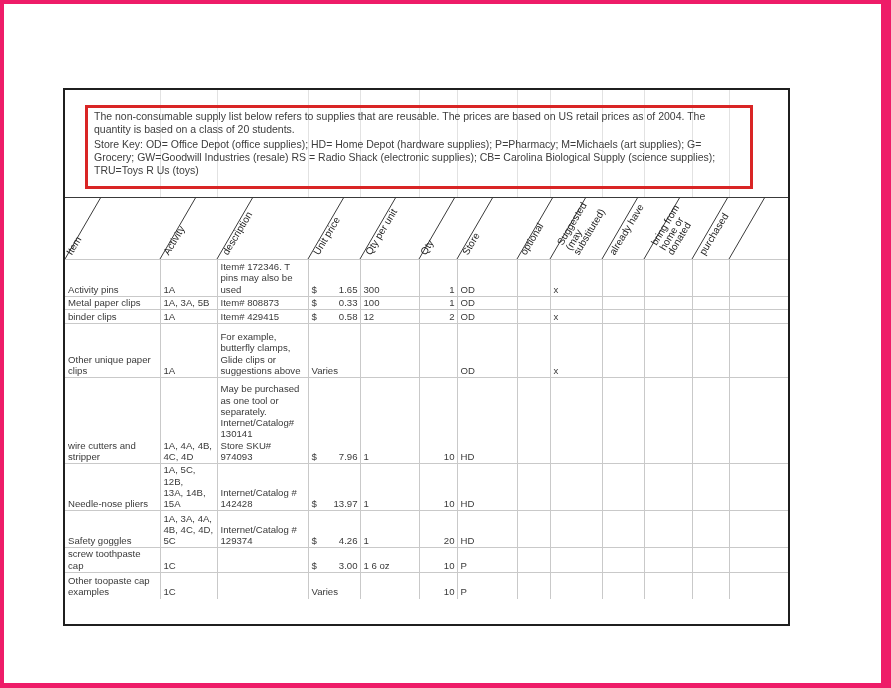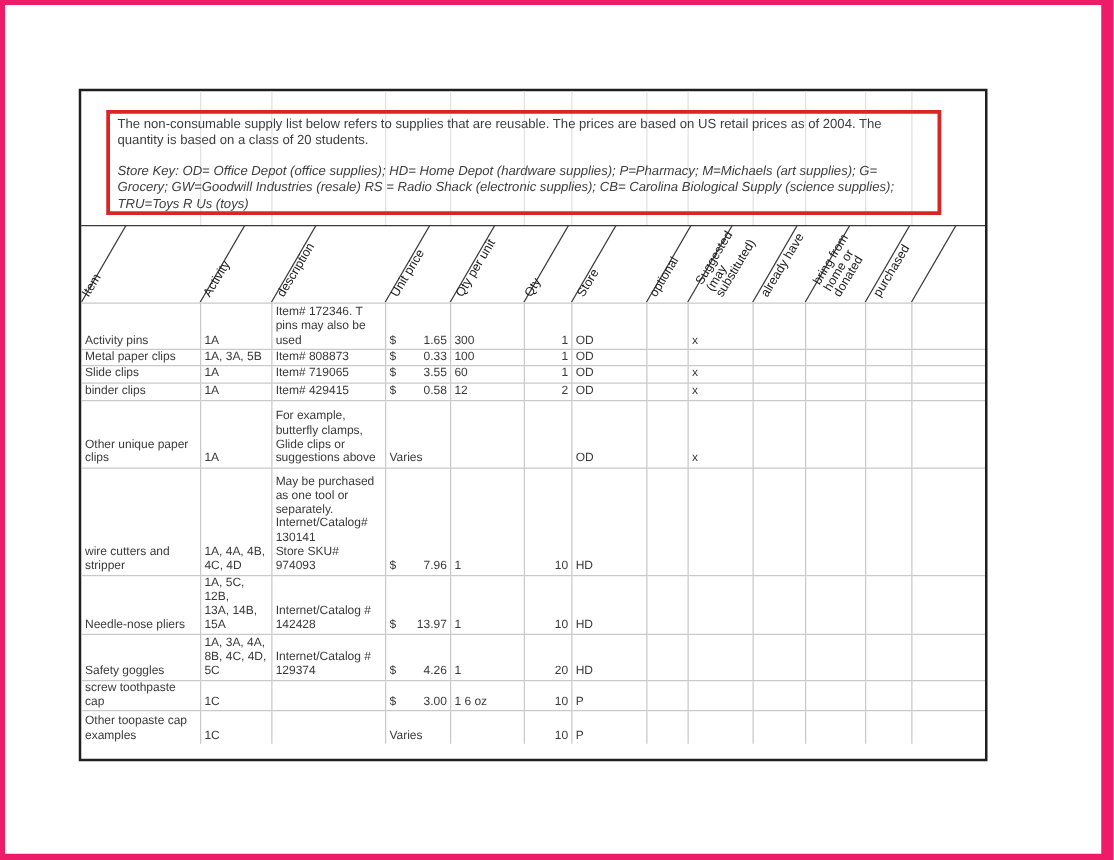--- a/index.html
+++ b/index.html
@@ -2,31 +2,31 @@
 <html><head>
 <meta charset="utf-8">
 <style>
   html,body{margin:0;padding:0;background:#ffffff;}
   #canvas{
     position:relative;width:891px;height:688px;box-sizing:border-box;
     border-style:solid;border-color:#ee1c68;border-width:4px 10px 5px 4px;
     background:#ffffff;font-family:"Liberation Sans",sans-serif;overflow:hidden;
   }
   .sheet{
-    position:absolute;left:59px;top:67px;width:723px;height:534px;
+    position:absolute;left:59px;top:84px;width:723px;height:534px;
     border:2px solid #1f1f1f;background:#ffffff;
   }
   .vgrid{position:absolute;top:0;width:1px;height:107px;background:#e2e2e2;}
   .note-box{
     position:absolute;left:20px;top:15px;width:668px;height:84px;box-sizing:border-box;
     border:3px solid #d92525;background:transparent;padding:2px 6px;
     font-size:10.5px;line-height:13px;color:#3d3d3d;overflow:hidden;
   }
   .note-box p{margin:0;}
-  .note-box p + p{margin-top:12px;font-style:italic;}
+  .note-box p + p{margin-top:2px;}
   .hdr-topline{position:absolute;left:0;top:107px;width:723px;height:1px;background:#3a3a3a;}
   .hdr-svg{position:absolute;left:0;top:107px;}
   .hl{position:absolute;width:0;height:0;}
   .hl > span{
     position:absolute;left:0;bottom:0;transform-origin:0 100%;
     transform:rotate(-59deg);white-space:pre-line;
     font-size:10px;line-height:9.5px;color:#222;display:block;width:max-content;
   }
   table.body{
     position:absolute;left:0;top:169px;width:723px;
@@ -173,35 +173,20 @@
             <td class="al-right">100</td>
             <td class="cell-qty">1</td>
             <td class="cell-store">OD</td>
             <td class="cell-optional"></td>
             <td class="cell-suggested"></td>
             <td class="cell-already"></td>
             <td class="cell-bring"></td>
             <td class="cell-purchased"></td>
             <td class="cell-extra"></td>
           </tr>
-          <tr style="height: 13px;">
-            <td class="cell-item">Slide clips</td>
-            <td class="cell-activity">1A</td>
-            <td class="cell-desc">Item# 719065</td>
-            <td class="cell-price"><span class="cur">$</span><span class="amt">3.55</span></td>
-            <td class="al-right">60</td>
-            <td class="cell-qty">1</td>
-            <td class="cell-store">OD</td>
-            <td class="cell-optional"></td>
-            <td class="cell-suggested">x</td>
-            <td class="cell-already"></td>
-            <td class="cell-bring"></td>
-            <td class="cell-purchased"></td>
-            <td class="cell-extra"></td>
-          </tr>
           <tr style="height: 14px;">
             <td class="cell-item">binder clips</td>
             <td class="cell-activity">1A</td>
             <td class="cell-desc">Item# 429415</td>
             <td class="cell-price"><span class="cur">$</span><span class="amt">0.58</span></td>
             <td class="al-right">12</td>
             <td class="cell-qty">2</td>
             <td class="cell-store">OD</td>
             <td class="cell-optional"></td>
             <td class="cell-suggested">x</td>
@@ -265,21 +250,21 @@
             <td class="cell-optional"></td>
             <td class="cell-suggested"></td>
             <td class="cell-already"></td>
             <td class="cell-bring"></td>
             <td class="cell-purchased"></td>
             <td class="cell-extra"></td>
           </tr>
           <tr style="height: 37px;">
             <td class="cell-item">Safety goggles</td>
             <td class="cell-activity">1A, 3A, 4A,
-8B, 4C, 4D,
+4B, 4C, 4D,
 5C</td>
             <td class="cell-desc">Internet/Catalog #
 129374</td>
             <td class="cell-price"><span class="cur">$</span><span class="amt">4.26</span></td>
             <td class="al-right">1</td>
             <td class="cell-qty">20</td>
             <td class="cell-store">HD</td>
             <td class="cell-optional"></td>
             <td class="cell-suggested"></td>
             <td class="cell-already"></td>

